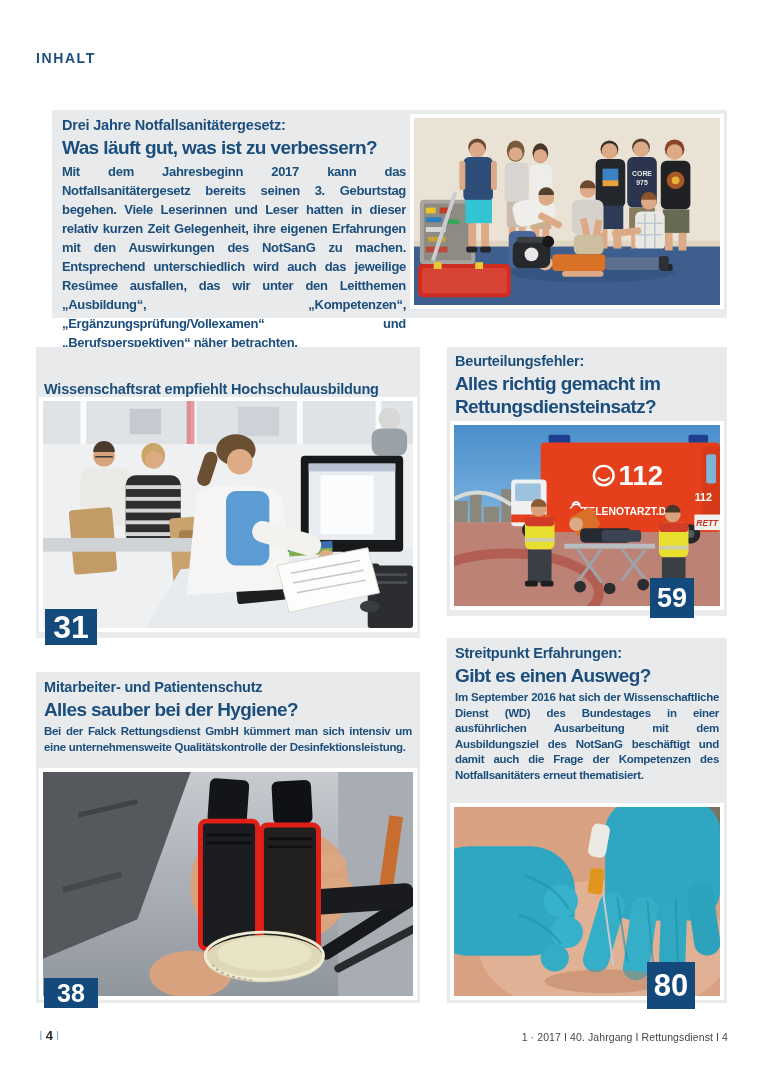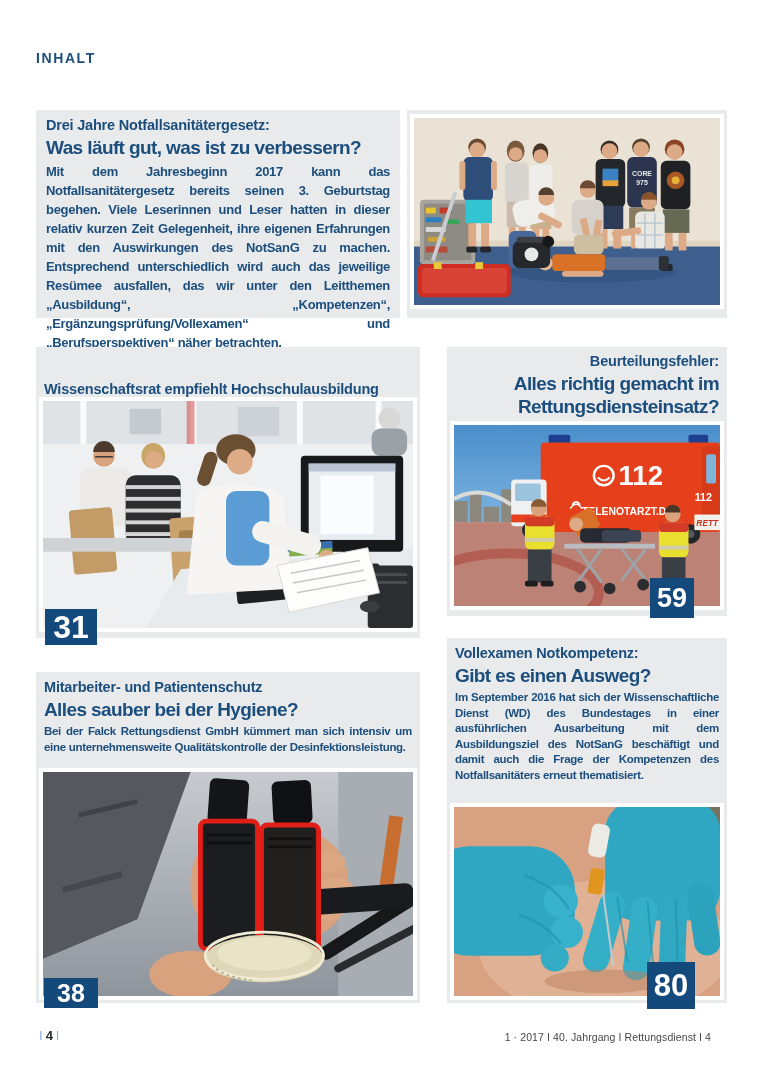--- a/index.html
+++ b/index.html
@@ -16,31 +16,31 @@
   .title.wrap{white-space:normal;}
   .body{font-weight:bold;text-align:justify;color:#1b4e7d;margin:2px 0 0 0;letter-spacing:-0.3px;}
   .body.lead{font-size:13px;line-height:19px;}
   .body.small{font-size:11.5px;line-height:15.5px;}
   .photo-frame{position:absolute;background:#fca5a5;border:4px solid #fff;overflow:hidden;}
   .photo-frame svg{display:block;width:100%;height:100%;}
   .badge{position:absolute;background:#14497c;color:#fff;display:flex;align-items:center;
         justify-content:center;font-weight:600;z-index:3;}
   .footer-left{position:absolute;left:36px;top:1028px;font-size:13px;color:#2b2b2b;font-weight:bold;}
   .footer-left .bar{color:#8fb3d4;font-weight:normal;padding:0 3px;}
-  .footer-right{position:absolute;right:52px;top:1031px;font-size:10.5px;color:#474747;
+  .footer-right{position:absolute;right:35px;top:1031px;font-size:10.5px;color:#474747;
         letter-spacing:0.1px;margin-left:40px;}
 </style>
 </head>
 <body>
 
 <div class="page">
 
   <div class="section-title">INHALT</div>
 
-  <div class="card" style="left:36px;top:110px;width:364px;height:208px;">
+  <div class="card" style="left:52px;top:110px;width:364px;height:208px;">
     <div class="card-inner">
       <p class="kicker">Drei Jahre Notfallsanitätergesetz:</p>
       <p class="title">Was läuft gut, was ist zu verbessern?</p>
       <p class="body lead">Mit dem Jahresbeginn 2017 kann das Notfallsanitätergesetz bereits seinen 3. Geburtstag begehen. Viele Leserinnen und Leser hatten in dieser relativ kurzen Zeit Gelegenheit, ihre eigenen Erfahrungen mit den Auswirkungen des NotSanG zu machen. Entsprechend unterschiedlich wird auch das jeweilige Resümee ausfallen, das wir unter den Leitthemen „Ausbildung“, „Kompetenzen“, „Ergänzungsprüfung/Vollexamen“ und „Berufsperspektiven“ näher betrachten.</p>
     </div>
   </div>
 
   <div class="card" style="left:407px;top:110px;width:320px;height:208px;">
     <div class="photo-frame" style="left:3px;right:3px;top:4px;bottom:9px;">
       <svg viewBox="0 0 310 192" preserveAspectRatio="none">
@@ -203,21 +203,21 @@
         <rect x="186" y="92" width="44" height="76" rx="10" fill="#5b9cd4"></rect>
         <rect x="216" y="120" width="72" height="22" rx="11" fill="#f3f2ef" transform="rotate(16 216 120)"></rect>
         <circle cx="288" cy="160" r="8" fill="#ddab85"></circle>
         <polygon points="238,168 330,150 342,196 250,216" fill="#fdfdfc" stroke="#d8d8d4" stroke-width="1"></polygon>
         <path d="M252,176 l70,-13 M254,186 l72,-13 M258,196 l70,-13" stroke="#c4c6c8" stroke-width="1.4"></path>
       </svg>
     </div>
     <div class="badge" style="left:9px;bottom:-7px;width:52px;height:36px;font-size:32px;">31</div>
   </div>
 
-  <div class="card" style="left:447px;top:347px;width:280px;height:269px;text-align:right;">
+  <div class="card" style="left:447px;top:347px;width:280px;height:269px;">
     <div class="card-inner" style="padding:5px 8px 0 8px;">
       <p class="kicker">Beurteilungsfehler:</p>
       <p class="title wrap">Alles richtig gemacht im Rettungsdiensteinsatz?</p>
     </div>
     <div class="photo-frame" style="left:3px;right:3px;top:74px;bottom:6px;">
       <svg viewBox="0 0 270 186" preserveAspectRatio="none">
         <defs>
           <linearGradient id="sky" x1="0" y1="0" x2="0" y2="1">
             <stop offset="0" stop-color="#4a8ecb"></stop>
               <stop offset="1" stop-color="#7db4e0"></stop>
@@ -330,21 +330,21 @@
         <ellipse cx="225" cy="187" rx="60" ry="24" fill="none" stroke="#f0ecd4" stroke-width="3"></ellipse>
         <ellipse cx="225" cy="185" rx="48" ry="17" fill="#e9e4c6"></ellipse>
         <path d="M172,196 a55,22 0 0 0 40,16" stroke="#b8b29a" stroke-width="2" fill="none" stroke-dasharray="3 3"></path>
       </svg>
     </div>
     <div class="badge" style="left:8px;bottom:-5px;width:54px;height:30px;font-size:25px;">38</div>
   </div>
 
   <div class="card" style="left:447px;top:638px;width:280px;height:365px;">
     <div class="card-inner" style="padding:6px 8px 0 8px;">
-      <p class="kicker">Vollexamen Notkompetenz:</p>
+      <p class="kicker">Streitpunkt Erfahrungen:</p>
       <p class="title">Gibt es einen Ausweg?</p>
       <p class="body small">Im September 2016 hat sich der Wissenschaftliche Dienst (WD) des Bundestages in einer ausführlichen Ausarbeitung mit dem Ausbildungsziel des NotSanG beschäftigt und damit auch die Frage der Kompetenzen des Notfallsanitäters erneut thematisiert.</p>
     </div>
     <div class="photo-frame" style="left:3px;right:3px;top:165px;bottom:3px;">
       <svg viewBox="0 0 264 193" preserveAspectRatio="none">
         <rect x="0" y="0" width="264" height="193" fill="#d8a182"></rect>
         <ellipse cx="150" cy="145" rx="125" ry="70" fill="#e0b194"></ellipse>
         <rect x="180" y="0" width="84" height="26" fill="#777262"></rect>
         <path d="M200,0 L240,60" stroke="#2a2a28" stroke-width="2"></path>
         <path d="M216,0 L252,70" stroke="#1d1d1c" stroke-width="3"></path>

